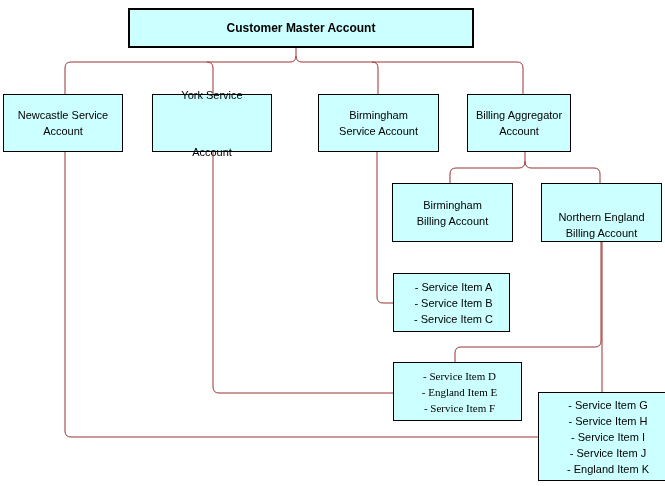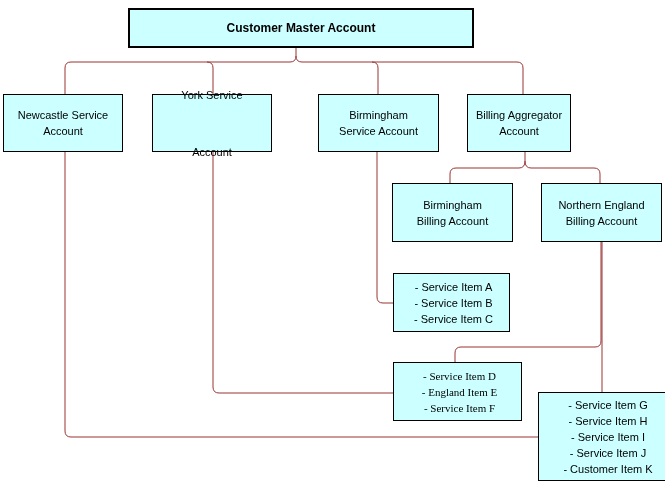--- a/index.html
+++ b/index.html
@@ -53,21 +53,21 @@
     border-width: 2px;
     font-weight: bold;
     font-size: 12px;
     margin-left: 6px;
   }
   .newcastle            { left: 3px;   top: 94px;  width: 120px; height: 58px; }
   .york                 { left: 152px; top: 94px;  width: 120px; height: 58px; gap: 41px; }
   .birmingham-service   { left: 318px; top: 94px;  width: 121px; height: 58px; }
   .billing-aggregator   { left: 467px; top: 94px;  width: 104px; height: 58px; }
   .birmingham-billing   { left: 392px; top: 183px; width: 121px; height: 59px; }
-  .northern-billing     { left: 541px; top: 183px; width: 121px; height: 59px; }
+  .northern-billing     { left: 541px; top: 183px; width: 121px; height: 59px; justify-content: flex-end; }
   .items-abc            { left: 393px; top: 273px; width: 117px; height: 59px; }
   .items-def            { left: 393px; top: 362px; width: 129px; height: 59px; font-family: Liberation Serif, serif; }
   .items-ghijk          { left: 538px; top: 392px; width: 136px; height: 89px; }
 </style>
 </head>
 <body>
 
 <div id="canvas">
 
   <svg id="connectors" viewBox="0 0 665 486" xmlns="http://www.w3.org/2000/svg">
@@ -130,16 +130,16 @@
     <div>- Service Item D</div>
     <div>- England Item E</div>
     <div>- Service Item F</div>
   </div>
 
   <div class="node list items-ghijk">
     <div>- Service Item G</div>
     <div>- Service Item H</div>
     <div>- Service Item I</div>
     <div>- Service Item J</div>
-    <div>- Customer Item K</div>
+    <div>- England Item K</div>
   </div>
 
 </div>
 
 </body></html>

